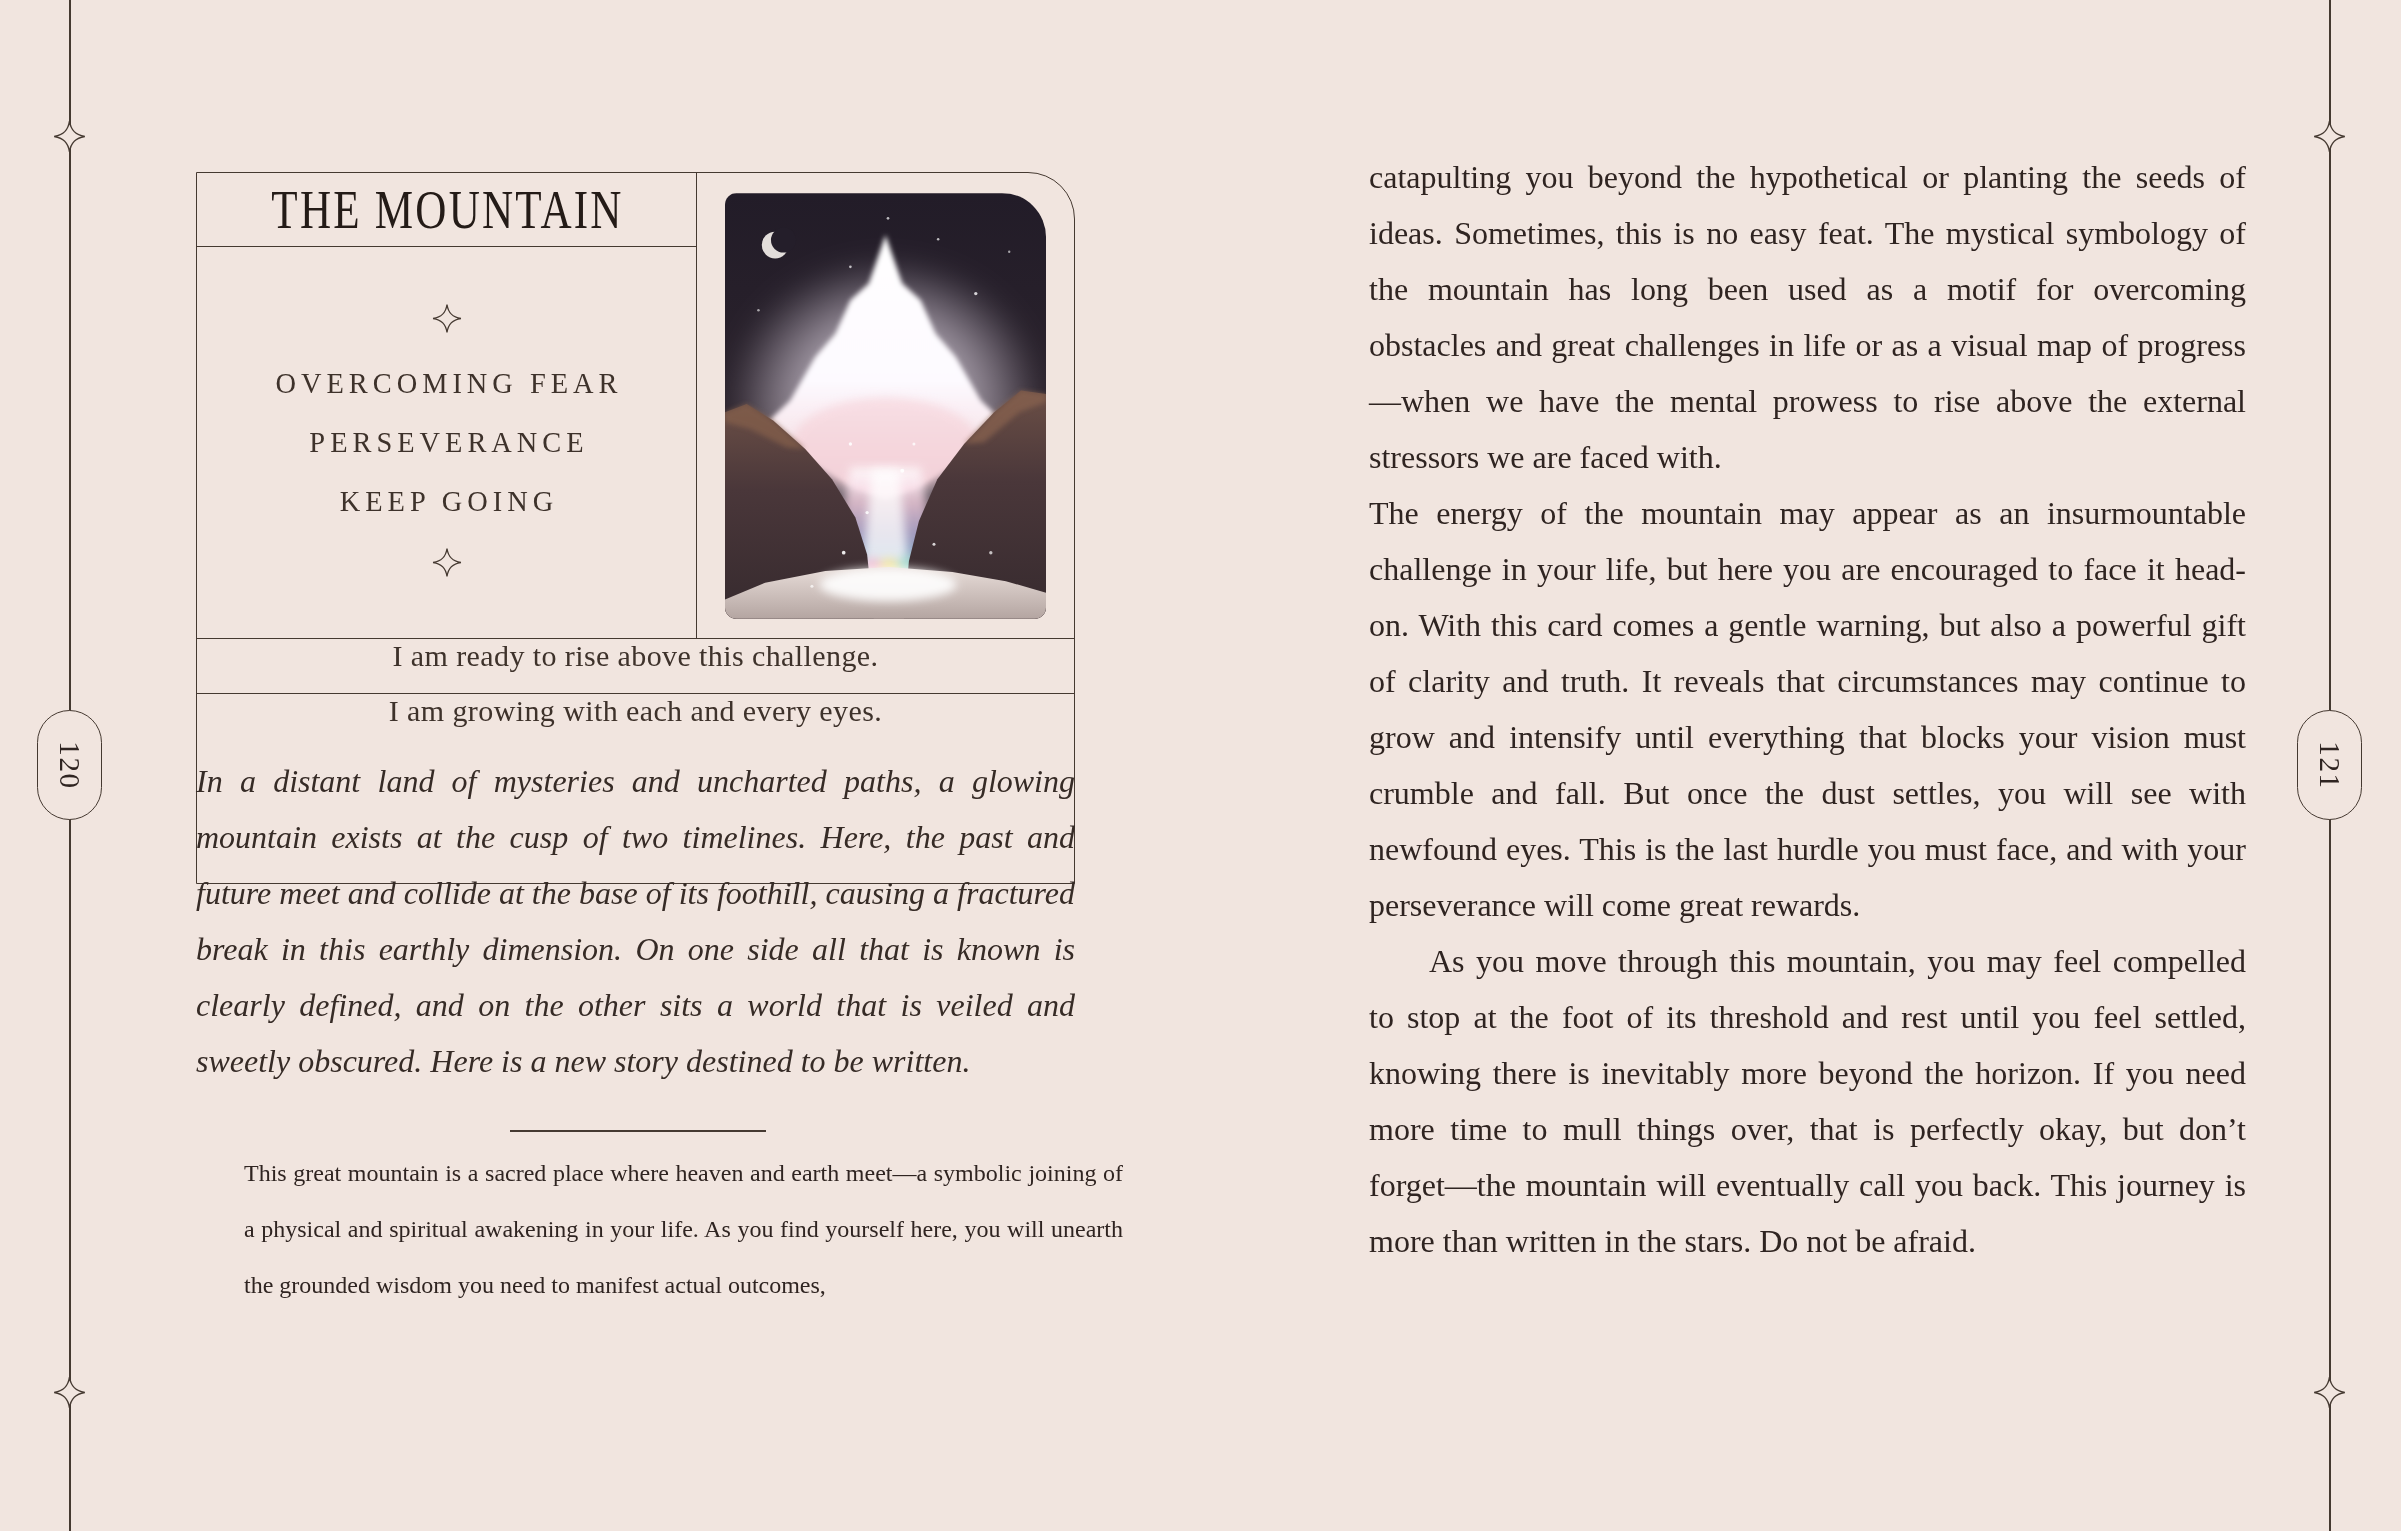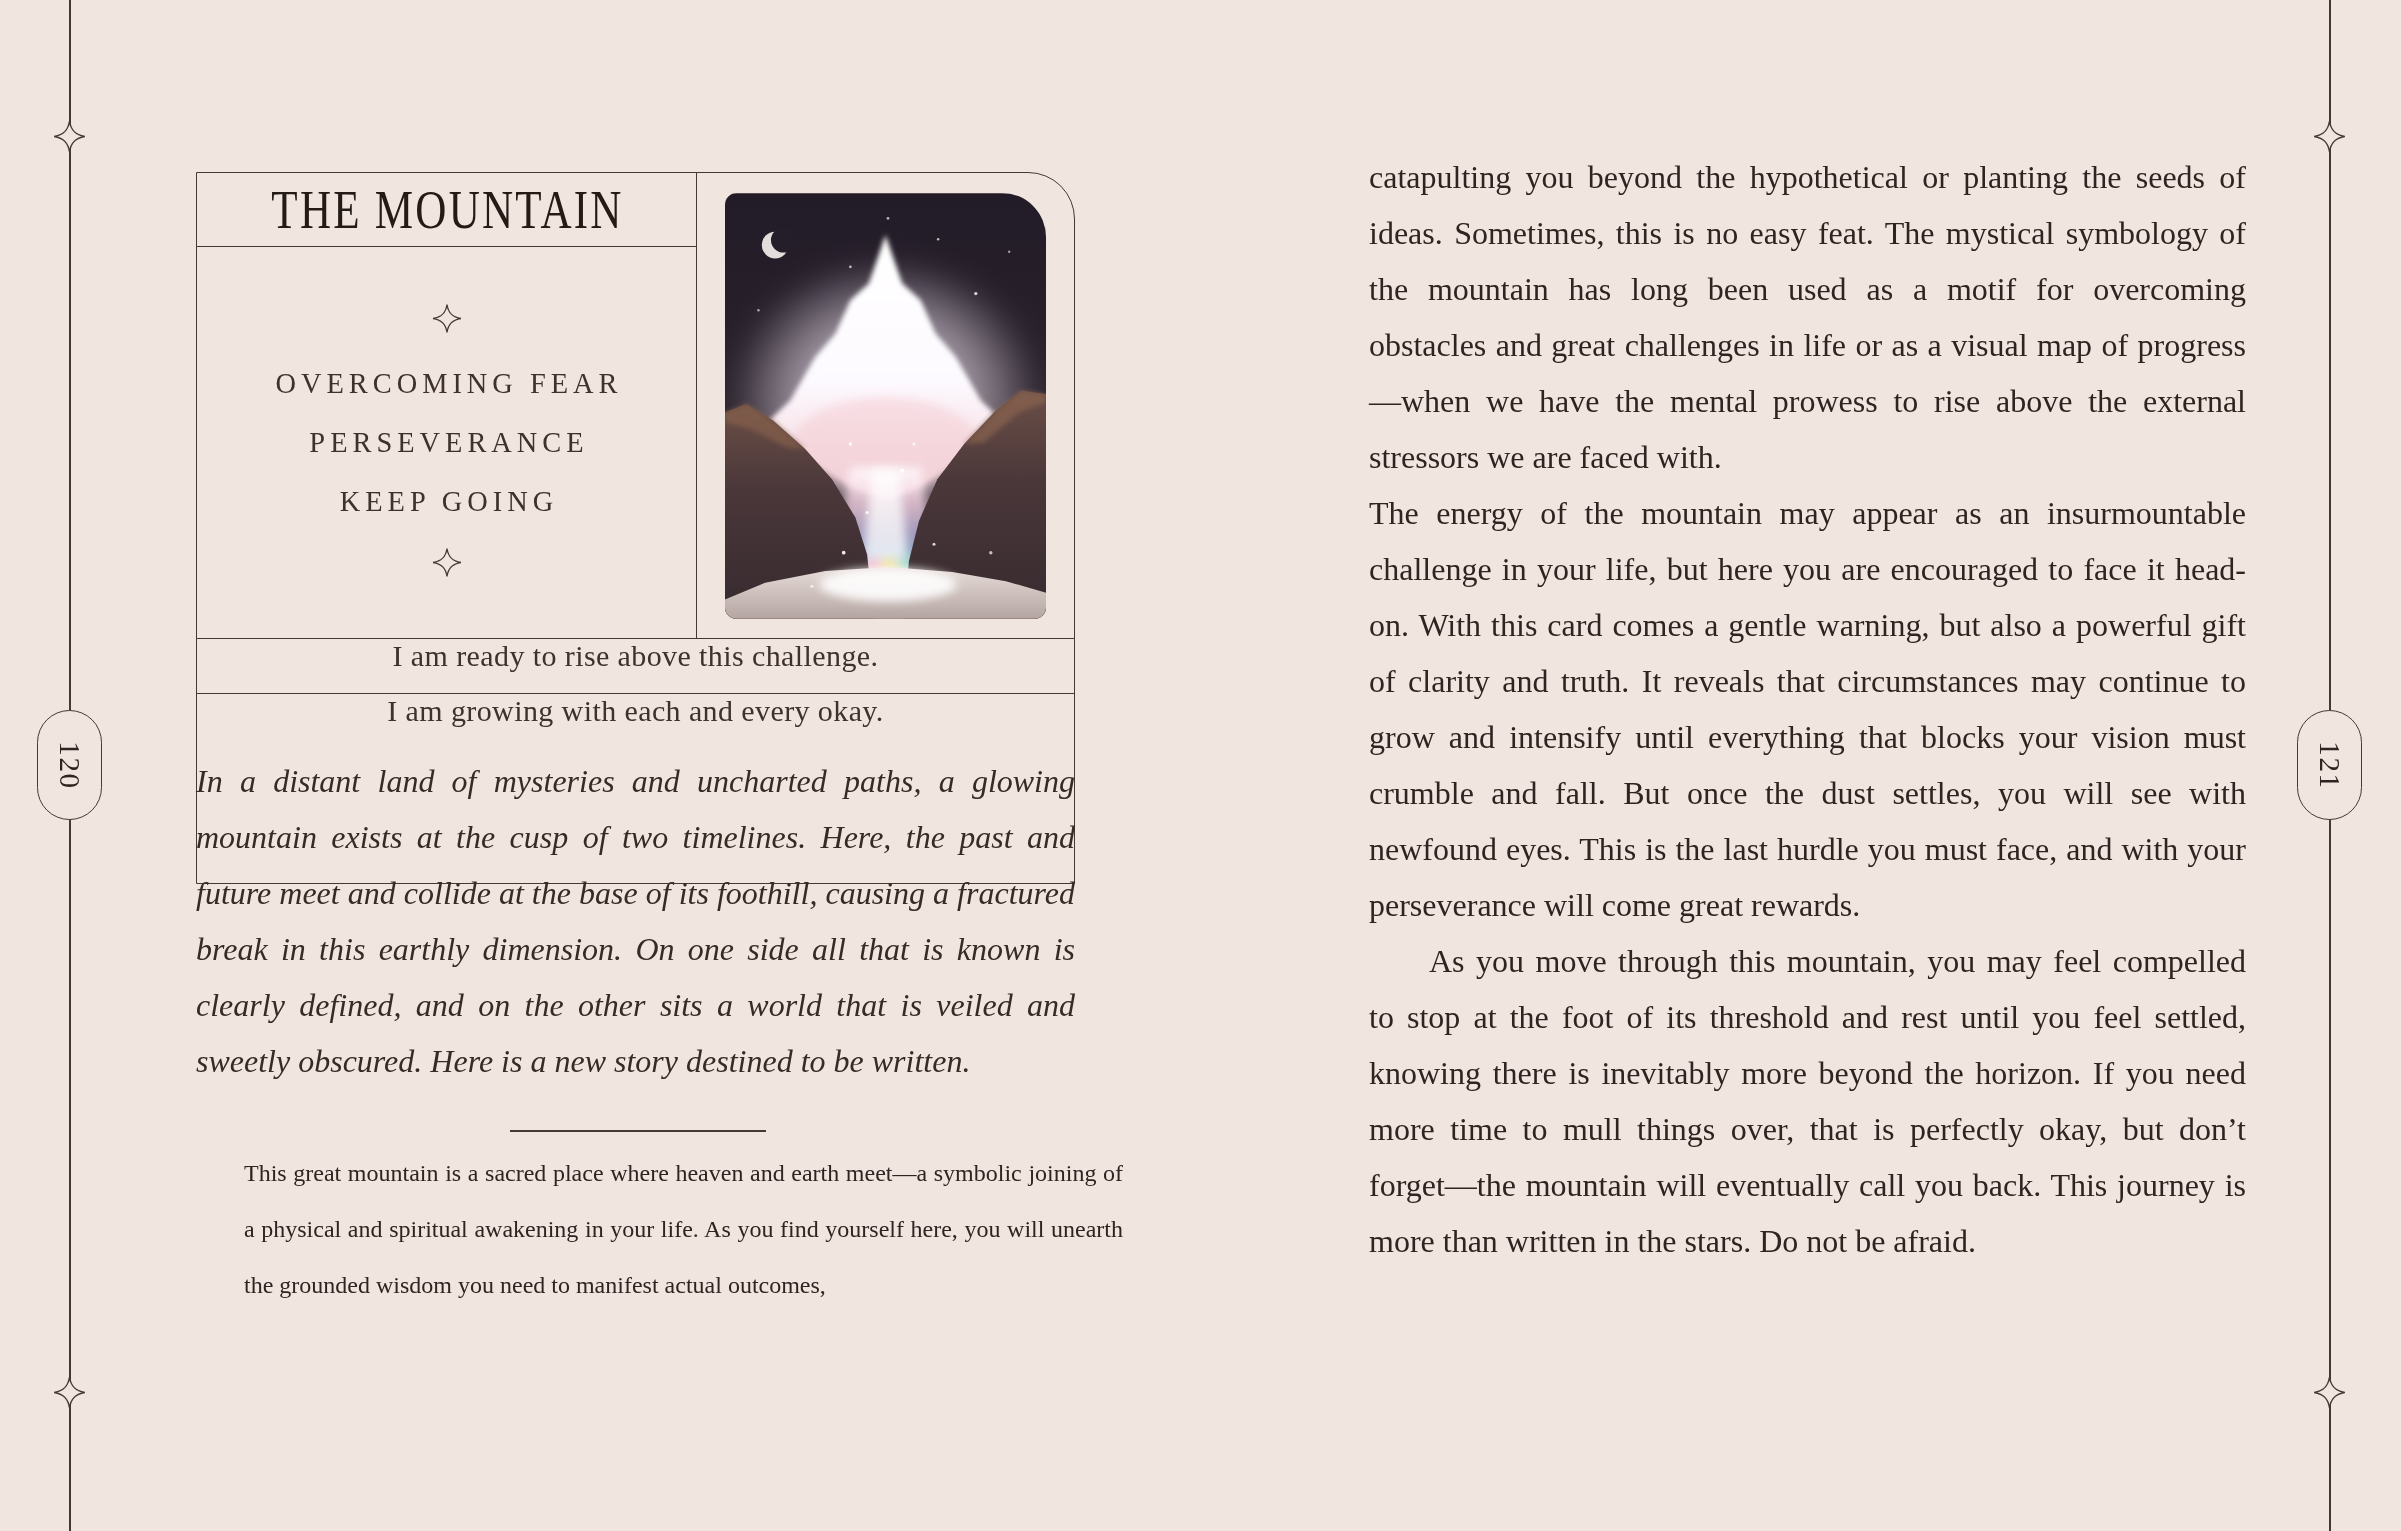--- a/index.html
+++ b/index.html
@@ -231,21 +231,21 @@
           <circle cx="318" cy="430" r="2" opacity="0.7"></circle>
             <circle cx="104" cy="470" r="1.8" opacity="0.7"></circle>
         </g>
       </svg>
     </div>
   </div>
   <div class="aff-row">
     <span>I am ready to rise above this challenge.</span>
   </div>
   <div class="aff-row">
-    <span>I am growing with each and every okay.</span>
+    <span>I am growing with each and every eyes.</span>
   </div>
 </div>
 
 <p class="intro-italic">In a distant land of mysteries and uncharted paths, a glowing mountain exists at the cusp of two timelines. Here, the past and future meet and collide at the base of its foothill, causing a fractured break in this earthly dimension. On one side all that is known is clearly defined, and on the other sits a world that is veiled and sweetly obscured. Here is a new story destined to be written.</p>
 <div class="small-divider"></div>
 <p class="left-body">This great mountain is a sacred place where heaven and earth meet—a symbolic joining of a physical and spiritual awakening in your life. As you find yourself here, you will unearth the grounded wisdom you need to manifest actual outcomes,</p>
 
 <div class="right-col">
   <p>catapulting you beyond the hypothetical or planting the seeds of ideas. Sometimes, this is no easy feat. The mystical symbology of the mountain has long been used as a motif for overcoming obstacles and great challenges in life or as a visual map of progress—when we have the mental prowess to rise above the external stressors we are faced with.</p>
   <p>The energy of the mountain may appear as an insurmountable challenge in your life, but here you are encouraged to face it head-on. With this card comes a gentle warning, but also a powerful gift of clarity and truth. It reveals that circumstances may continue to grow and intensify until everything that blocks your vision must crumble and fall. But once the dust settles, you will see with newfound eyes. This is the last hurdle you must face, and with your perseverance will come great rewards.</p>

